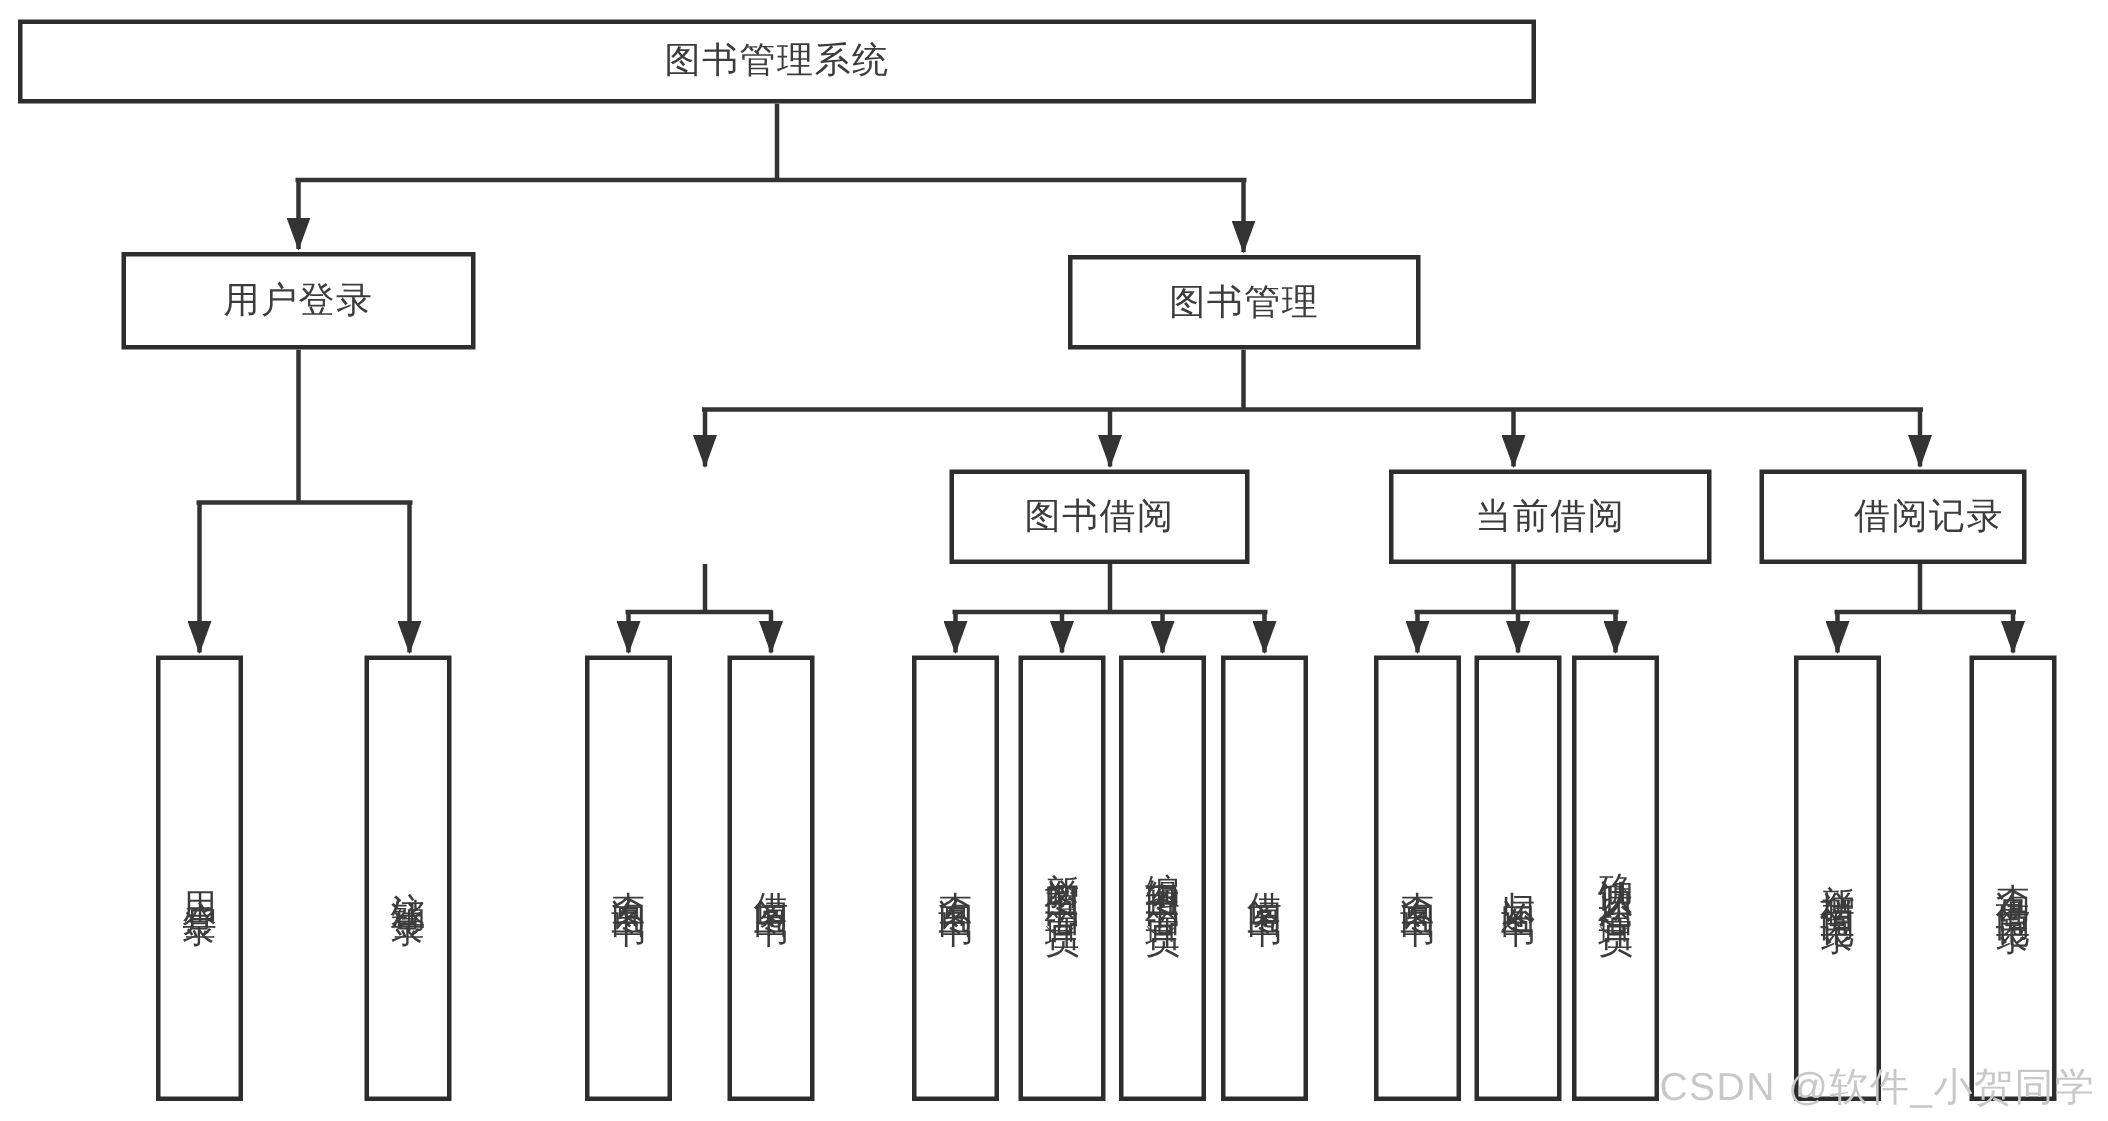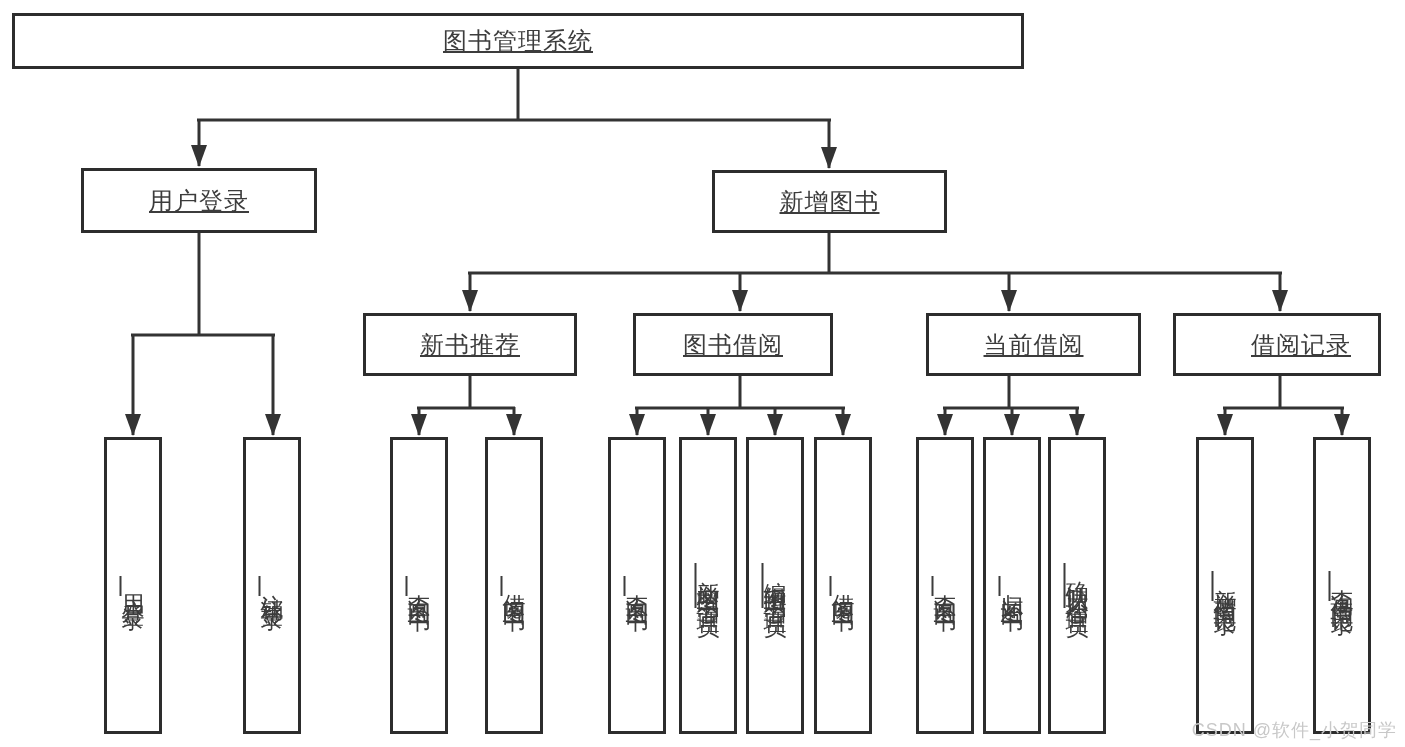--- a/index.html
+++ b/index.html
@@ -22,59 +22,58 @@
   .connectors line{stroke:var(--line);stroke-width:3;}
   .connectors .arrowhead{fill:var(--line);}
   .box{
     position:absolute;
     box-sizing:border-box;
     border:3px solid var(--box-border);
     background:var(--background);
     display:flex;align-items:center;justify-content:center;
     color:var(--text);
     text-align:center;
-    text-decoration:underline;
   }
   .h{font-size:24px;line-height:1;letter-spacing:1px;}
   .v{
     writing-mode:vertical-rl;
     text-orientation:mixed;
     font-size:23px;
     letter-spacing:5px;
     line-height:1;
   }
   
   #b-root{left:12px;top:13px;width:1012px;height:56px;}
   
   #b-user-login{left:81px;top:168px;width:236px;height:65px;}
   #b-book-mgmt{left:712px;top:170px;width:235px;height:63px;}
   
   #b-new-book{left:363px;top:313px;width:214px;height:63px;}
   #b-book-borrow{left:633px;top:313px;width:200px;height:63px;}
   #b-cur-borrow{left:926px;top:313px;width:215px;height:63px;}
-  #b-records{left:1173px;top:313px;width:208px;height:63px;padding-left:48px;}
+  #b-records{left:1173px;top:313px;width:178px;height:63px;padding-left:48px;}
   
   .leaf{top:437px;width:58px;height:297px;}
   #l-user-login{left:104px;}
   #l-logout{left:243px;}
   #l-query1{left:390px;}
   #l-borrow1{left:485px;}
   #l-query2{left:608px;}
   #l-add-book{left:679px;}
   #l-edit-book{left:746px;}
   #l-borrow2{left:814px;}
   #l-query3{left:916px;}
   #l-return{left:983px;}
   #l-confirm{left:1048px;}
   #l-add-rec{left:1196px;}
   #l-query-rec{left:1313px;}
   .watermark{
     position:absolute;
     right:8px;bottom:5px;
-    font-size:18px;
+    font-size:26px;
     color:var(--watermark);
     letter-spacing:1px;
     white-space:nowrap;
   }
 </style>
 </head>
 <body>
 
 <div class="stage">
 
@@ -136,23 +135,22 @@
       <line x1="1280" y1="376" x2="1280" y2="409"></line>
       <line x1="1223" y1="408" x2="1344" y2="408"></line>
       <line x1="1225" y1="407" x2="1225" y2="435" marker-end="url(#arr)"></line>
       <line x1="1342" y1="407" x2="1342" y2="435" marker-end="url(#arr)"></line>
     </g>
   </svg>
 
   <div class="box h" id="b-root">图书管理系统</div>
 
   <div class="box h" id="b-user-login">用户登录</div>
-  <div class="box h" id="b-book-mgmt">新增图书</div>
+  <div class="box h" id="b-book-mgmt">图书管理</div>
 
-  <div class="box h" id="b-new-book">新书推荐</div>
   <div class="box h" id="b-book-borrow">图书借阅</div>
   <div class="box h" id="b-cur-borrow">当前借阅</div>
   <div class="box h" id="b-records">借阅记录</div>
 
   <div class="box v leaf" id="l-user-login">用户登录</div>
   <div class="box v leaf" id="l-logout">注销登录</div>
 
   <div class="box v leaf" id="l-query1">查询图书</div>
   <div class="box v leaf" id="l-borrow1">借阅图书</div>
 

